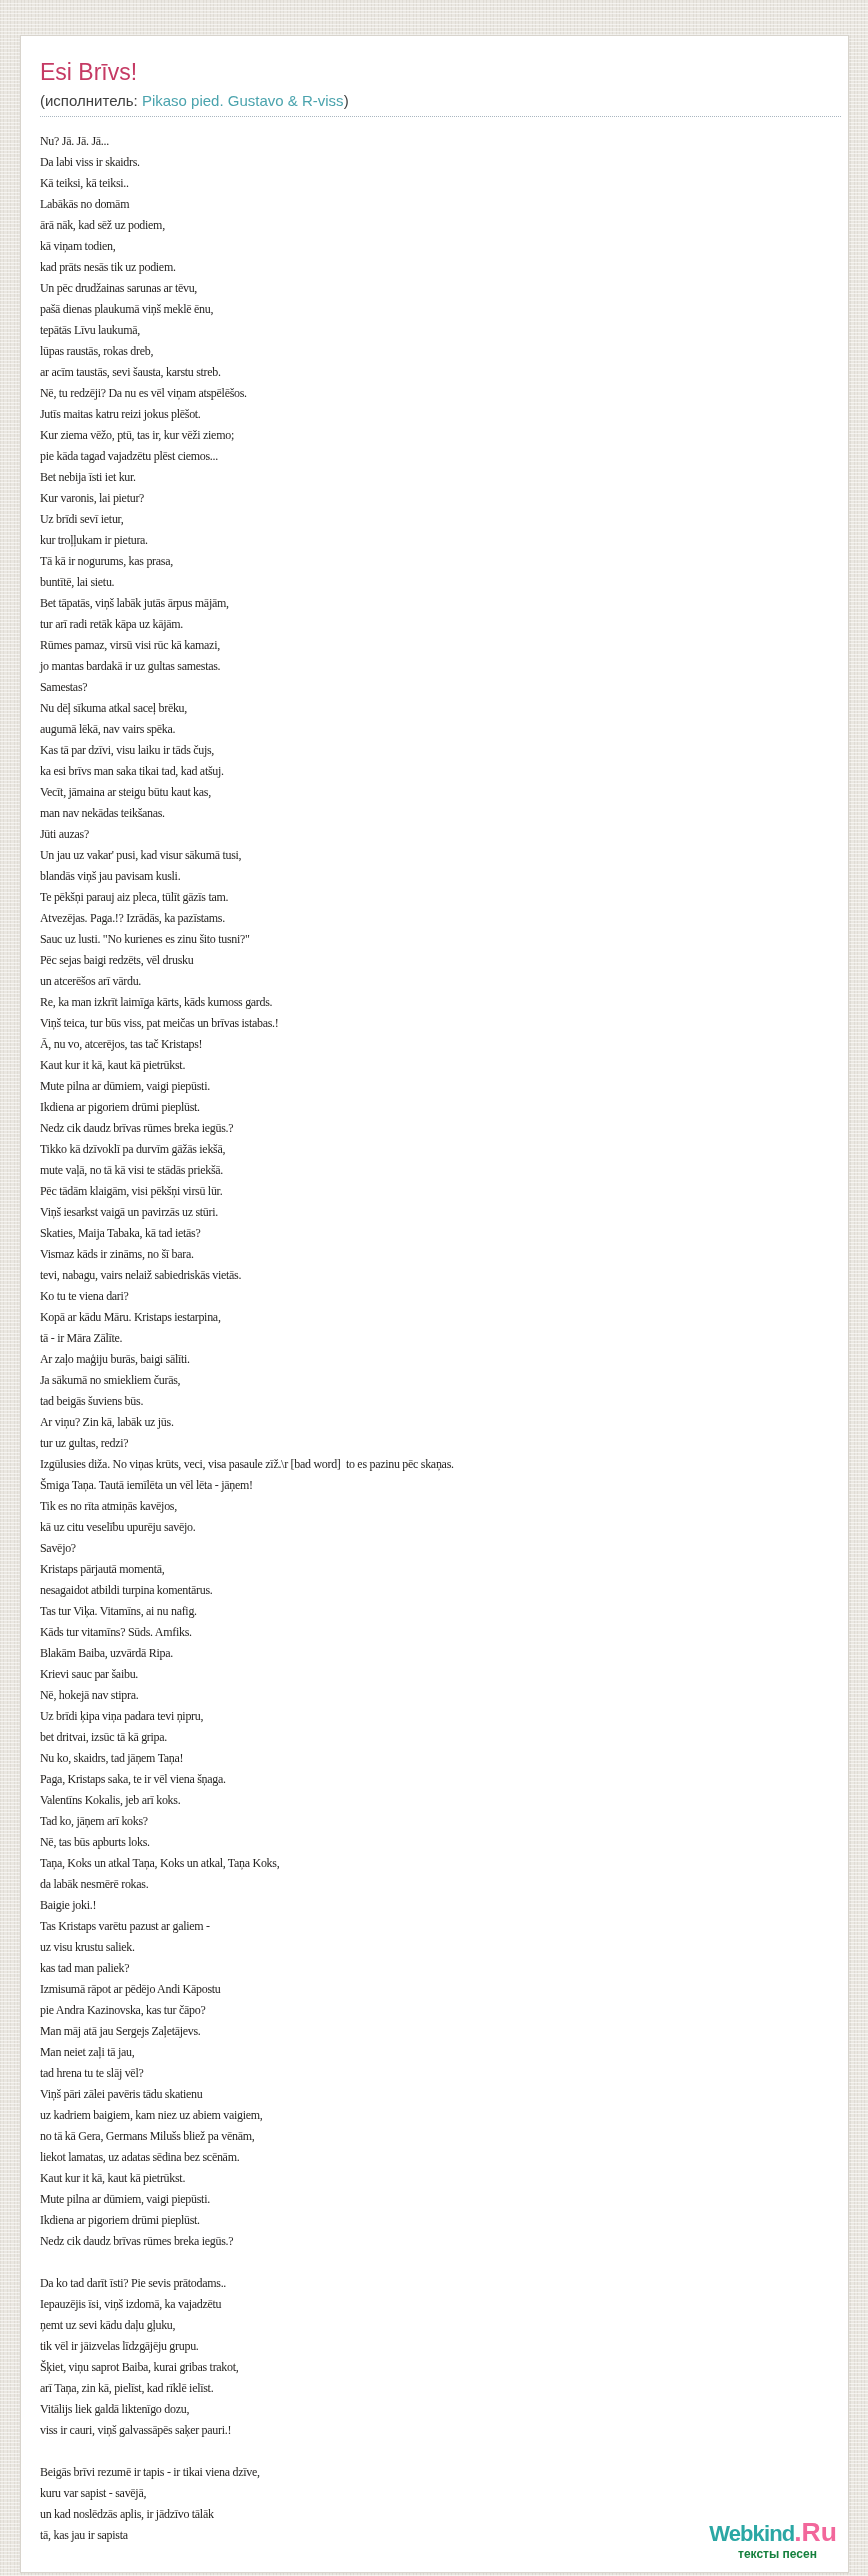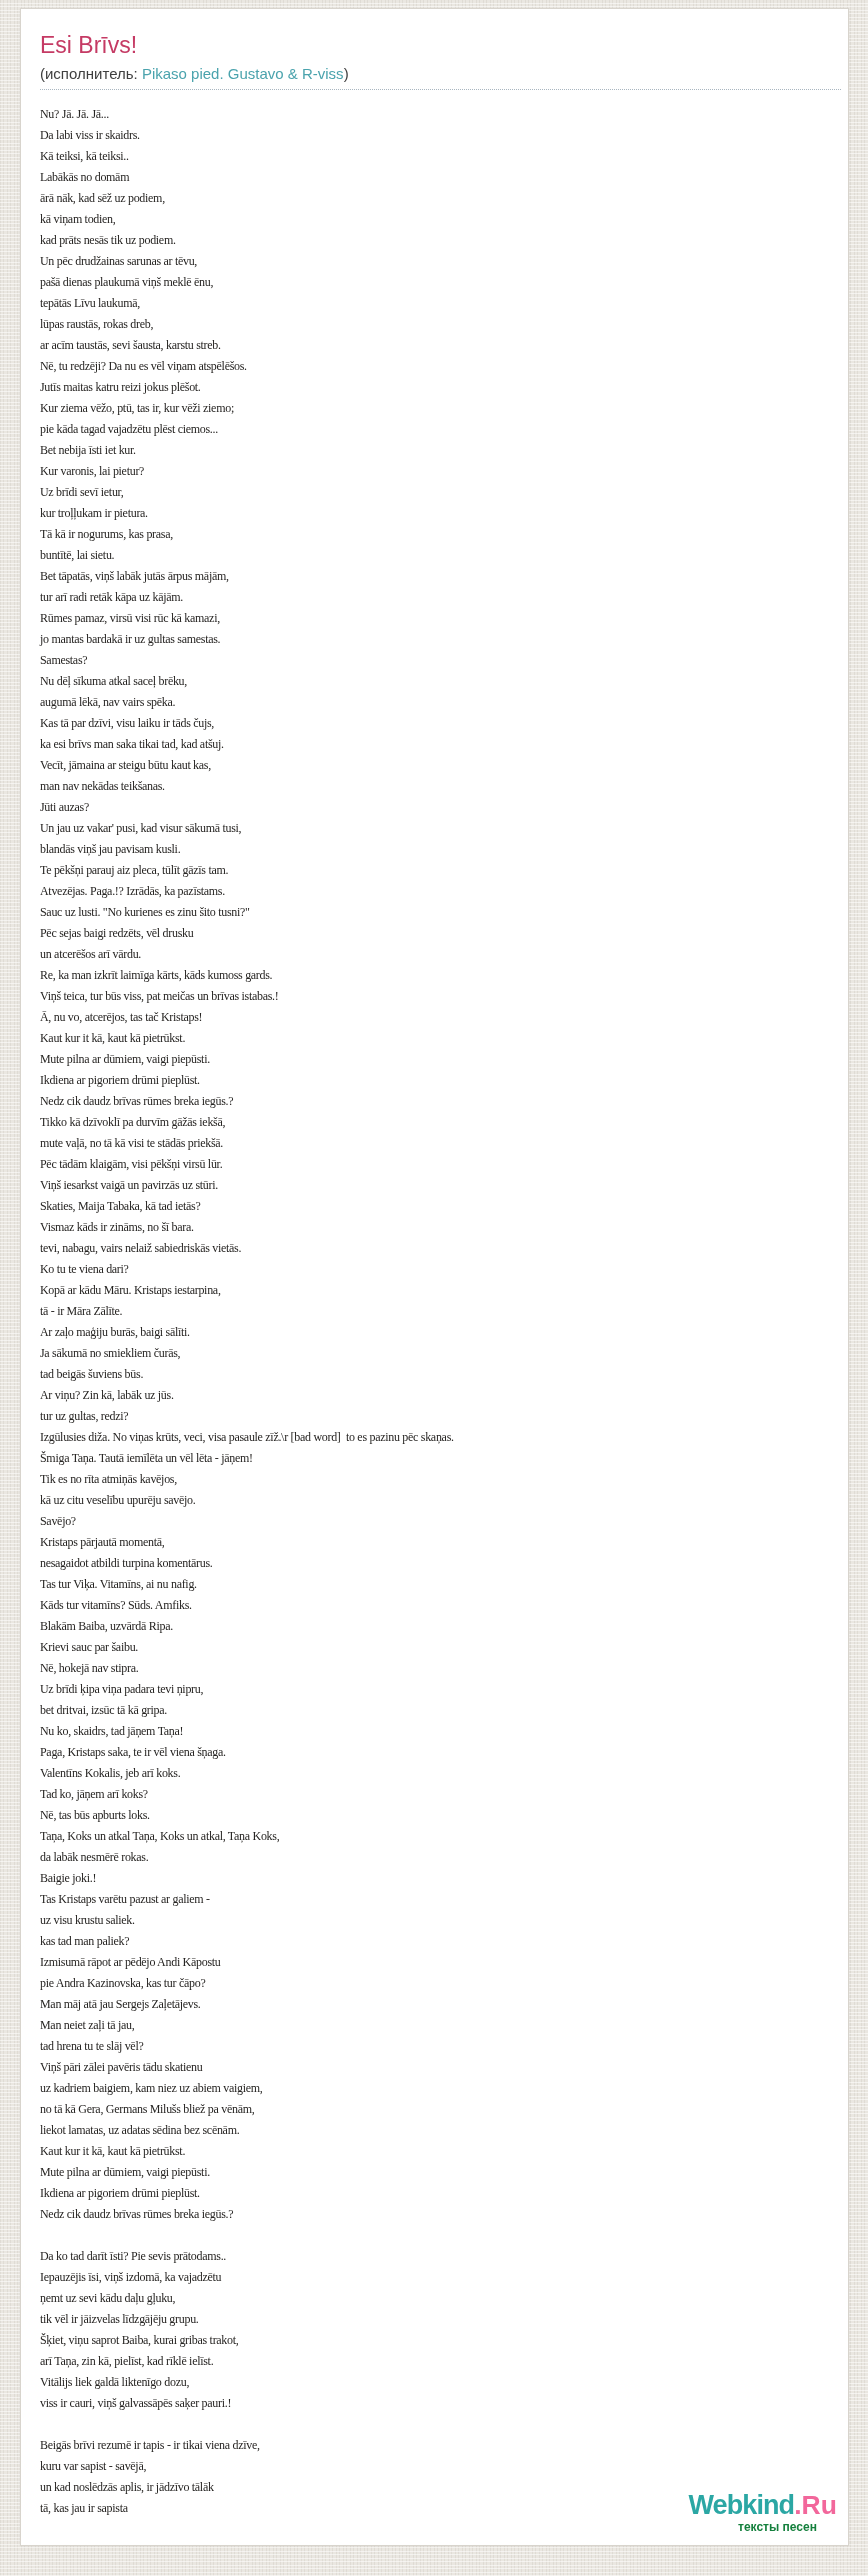--- a/index.html
+++ b/index.html
@@ -12,21 +12,21 @@
     width: 868px;
     height: 2576px;
     background-color: #eae7e1;
     background-image:
       repeating-linear-gradient(0deg, rgba(255,255,255,0.55) 0 0.9px, rgba(0,0,0,0) 0.9px 3.5px),
       repeating-linear-gradient(90deg, rgba(185,179,168,0.22) 0 0.9px, rgba(0,0,0,0) 0.9px 3.5px);
   }
   .card {
     position: absolute;
     left: 19.5px;
-    top: 8px;
+    top: 35px;
     width: 829px;
     height: 2538px;
     box-sizing: border-box;
     background: #ffffff;
     border: 0.9px solid #d8d4cd;
     box-shadow: 0 0.9px 2.7px rgba(0,0,0,0.07);
     padding: 23px 7px 0 19.5px;
     overflow: hidden;
   }
   .song-title {
@@ -67,21 +67,21 @@
   }
   .logo {
     position: absolute;
     right: 10.6px;
     bottom: 12.4px;
     text-align: right;
     line-height: 1;
     cursor: pointer;
   }
   .logo-main {
-    font-size: 27px;
+    font-size: 22px;
     font-weight: bold;
     letter-spacing: -0.9px;
     color: #2ba7a4;
   }
   .logo-suffix {
     font-size: 26.5px;
     font-weight: bold;
     color: #f2679b;
   }
   .logo-tagline {

